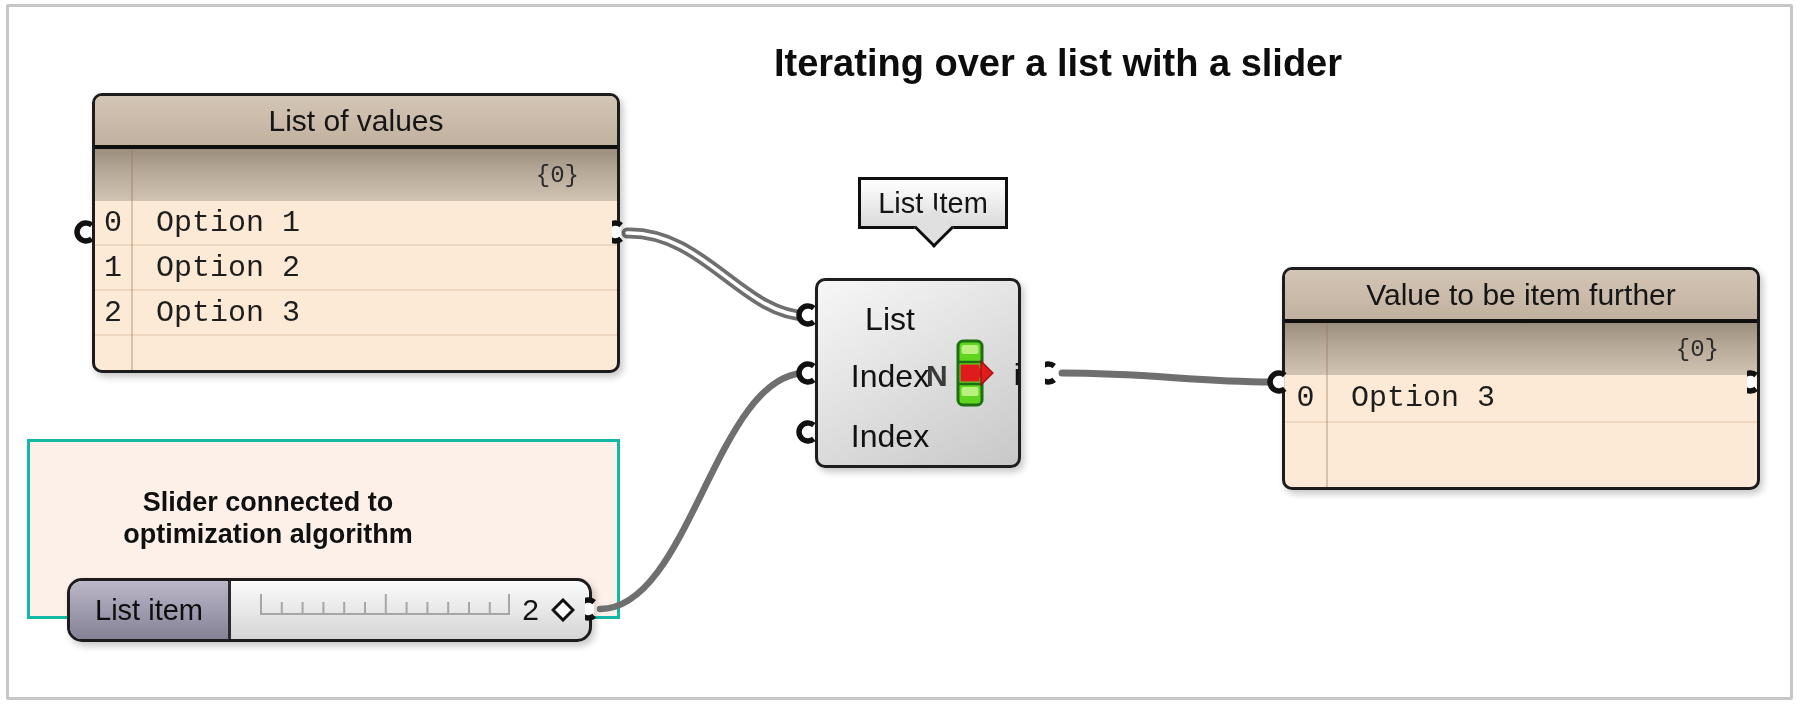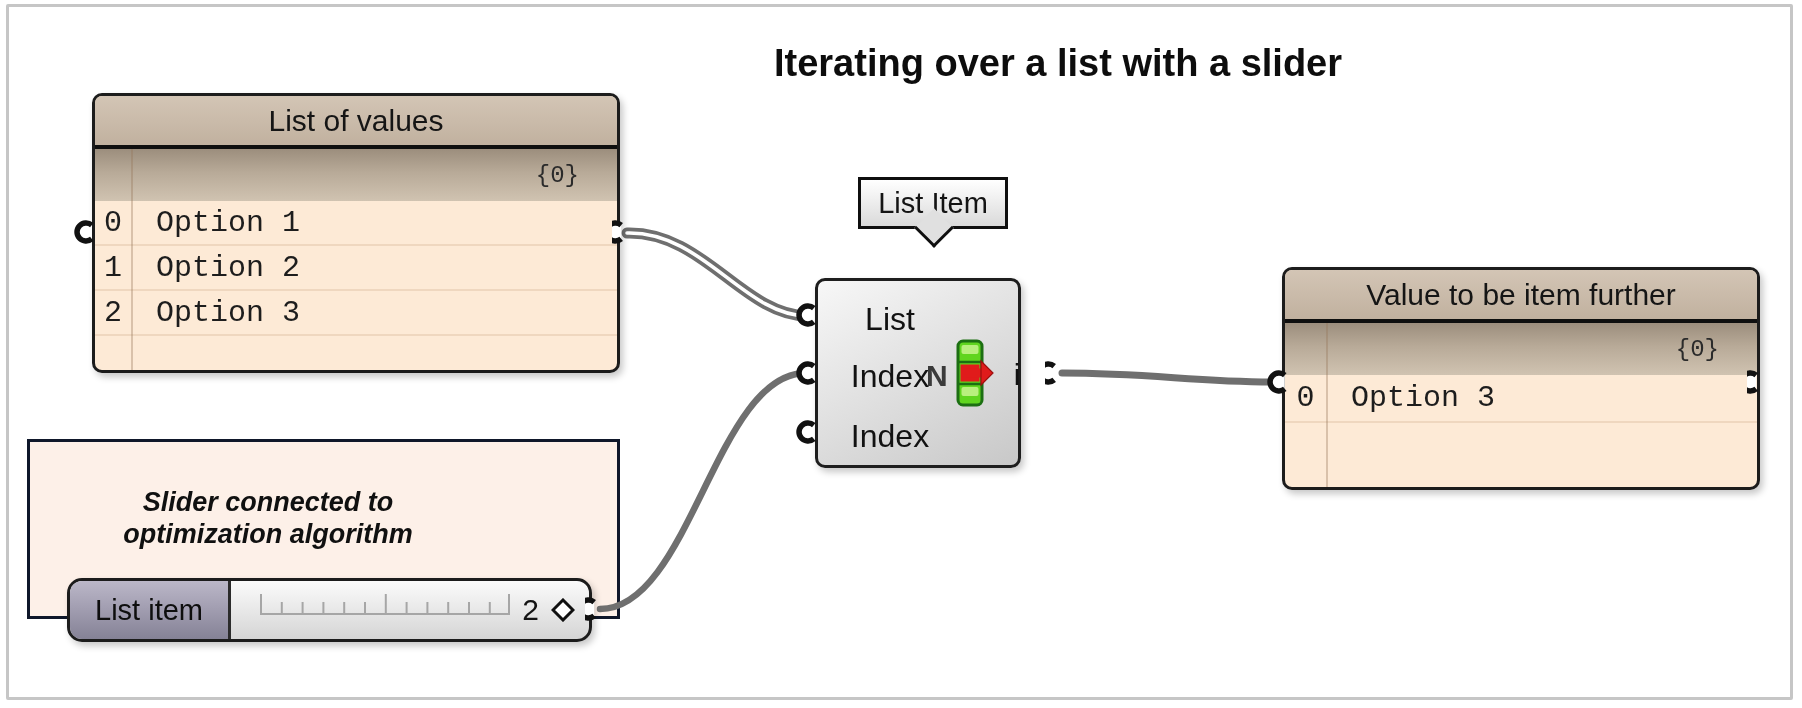--- a/index.html
+++ b/index.html
@@ -9,21 +9,21 @@
   
   .frame{position:absolute;left:6px;top:4px;right:9px;bottom:8px;
          border:3px solid #c6c6c6;border-radius:2px;}
 
   
   .title{position:absolute;left:1058px;top:42px;transform:translateX(-50%);
          font-size:38px;font-weight:bold;color:#0d0d0d;white-space:nowrap;text-align:center;}
 
   
   .group{position:absolute;left:27px;top:439px;width:593px;height:180px;
-         background:#fdf0e8;border:3px solid #0f172a;box-sizing:border-box;z-index:1;font-style:italic;}
+         background:#fdf0e8;border:3px solid #14b8a6;box-sizing:border-box;z-index:1;}
   .group-label{position:absolute;left:58px;top:44px;width:360px;text-align:center;
          font-size:27px;line-height:32px;font-weight:bold;color:#101010;}
 
   
   svg.wires{position:absolute;left:0;top:0;z-index:2;pointer-events:none;}
 
   
   .panel{position:absolute;border:3px solid #1c1c1c;border-radius:10px;box-sizing:border-box;
          overflow:hidden;background:#fdead6;box-shadow:3px 4px 7px rgba(0,0,0,.22);z-index:3;}
   #panelA{left:92px;top:93px;width:528px;height:280px;}

